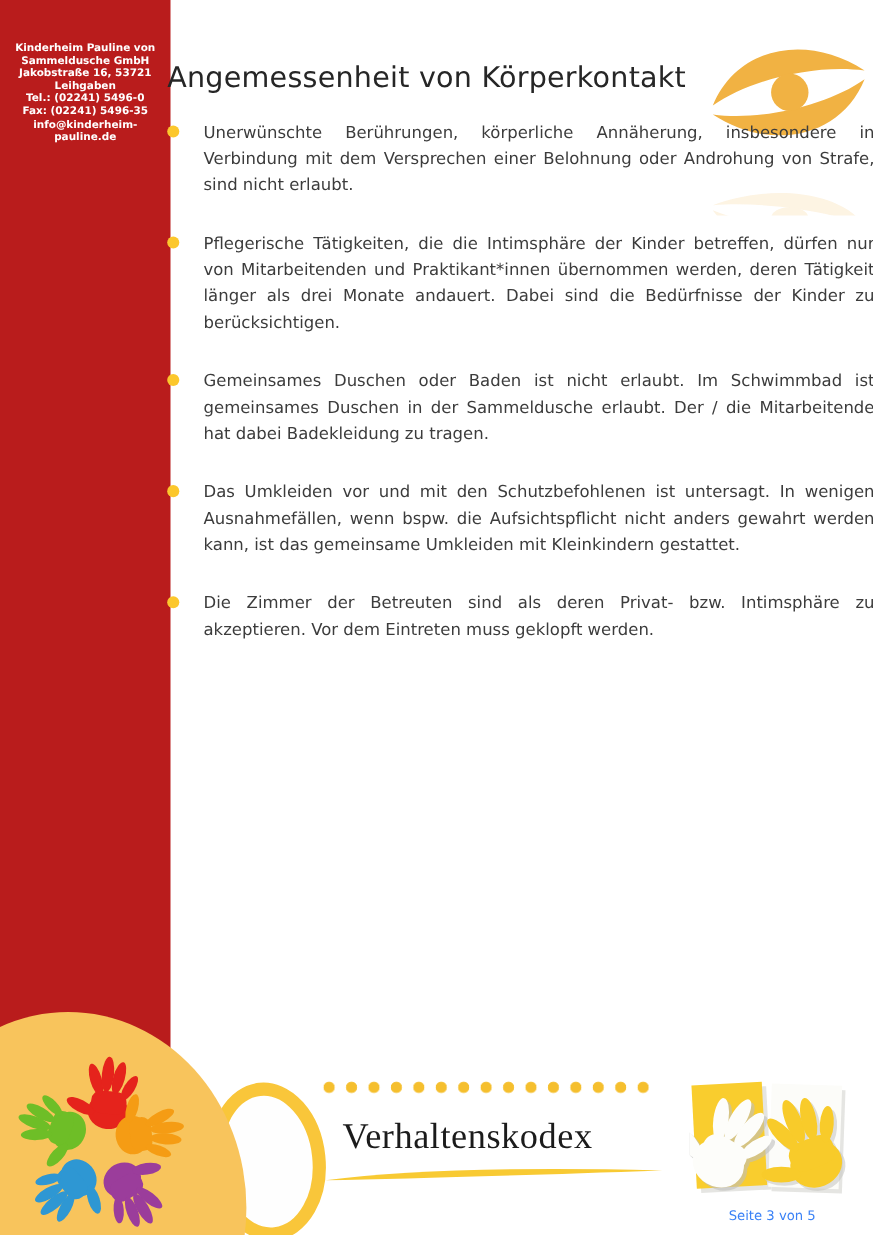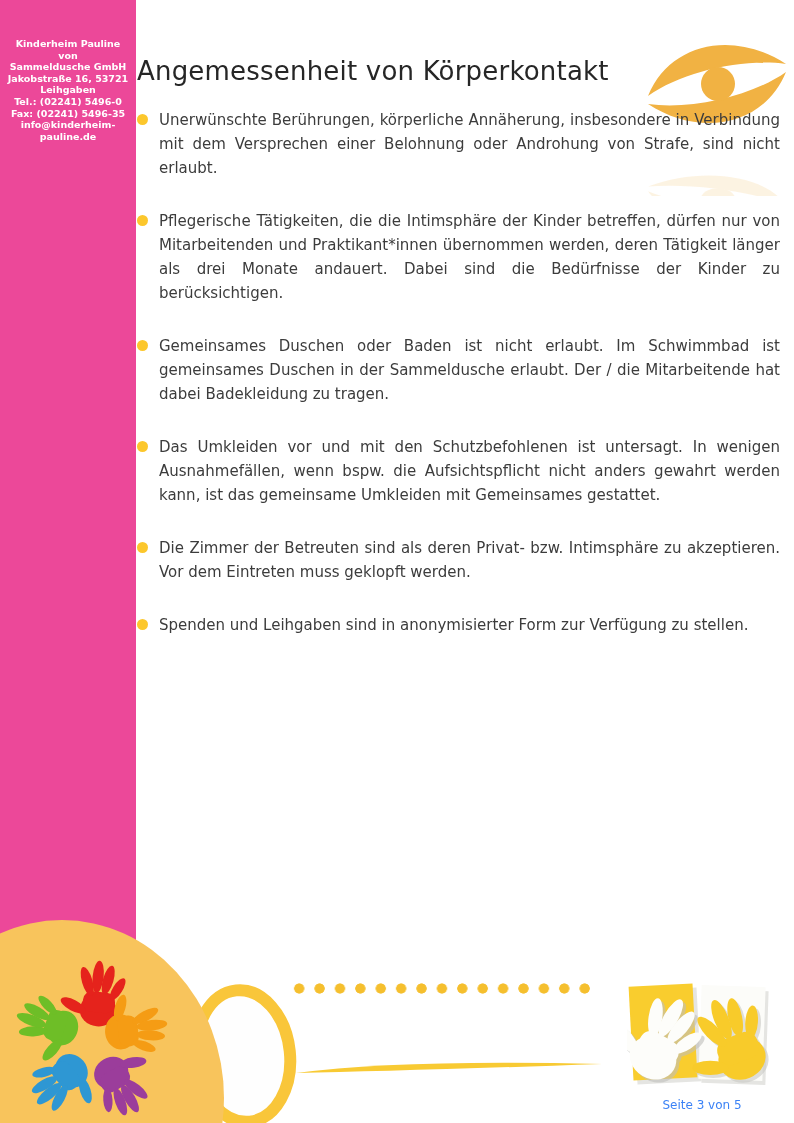--- a/index.html
+++ b/index.html
@@ -1,33 +1,33 @@
 <!DOCTYPE html>
 <html lang="de"><head>
 <meta charset="utf-8">
 <style>
   html,body{margin:0;padding:0;background:#ffffff;}
   .page{position:relative;width:794px;height:1123px;background:#ffffff;overflow:hidden;
         font-family:"DejaVu Sans",sans-serif;}
 
   
-  .sidebar{position:absolute;left:0;top:0;width:136px;height:962px;background:#ec4899;z-index:1;}
+  .sidebar{position:absolute;left:0;top:0;width:155px;height:962px;background:#b91c1c;z-index:1;}
   .contact{padding:38px 5px 0 5px;text-align:center;color:#ffffff;font-weight:bold;
            font-size:9.5px;line-height:11.6px;}
 
   
   .deco,.eye-wrap,.logo-wrap{position:absolute;pointer-events:none;}
   .deco{left:0;top:0;z-index:2;}
   .eye-wrap{left:642px;top:36px;width:150px;height:160px;z-index:2;}
 
   
-  main{position:absolute;left:137px;top:56px;width:643px;z-index:3;}
+  main{position:absolute;left:152px;top:56px;width:643px;z-index:3;}
   h1{font-size:26px;font-weight:400;color:#262626;margin:42px 0 22px 0;letter-spacing:.2px;}
   section:first-of-type h1{margin-top:0;}
-  .bullet{display:flex;gap:11px;margin-bottom:29px;}
+  .bullet{display:flex;gap:22px;margin-bottom:29px;}
   .dot{flex:0 0 auto;width:11px;height:11px;margin-top:6px;border-radius:50%;background:#FCC72C;}
   .bullet p{margin:0;font-size:15px;line-height:24px;color:#3C3C3C;text-align:justify;
             white-space:pre-line;}
 
   
   .dots-row{position:absolute;left:289px;top:982px;width:306px;height:13px;z-index:3;
             background-image:radial-gradient(circle,#F5BF2E 4.8px,rgba(0,0,0,0) 5.4px);
             background-size:20.4px 13px;background-repeat:repeat-x;}
   .footer-title{position:absolute;left:260px;top:1016px;width:330px;text-align:center;z-index:3;
                 font-family:"Liberation Serif",serif;font-size:33px;color:#1B1B1B;letter-spacing:.5px;}
@@ -105,39 +105,36 @@
       </div>
     </section>
 
     <section>
       <div class="bullet">
         <span class="dot"></span>
         <p>Gemeinsames Duschen oder Baden ist nicht erlaubt. Im Schwimmbad ist gemeinsames Duschen in der Sammeldusche erlaubt. Der / die Mitarbeitende hat dabei Badekleidung zu tragen.</p>
       </div>
       <div class="bullet">
         <span class="dot"></span>
-        <p>Das Umkleiden vor und mit den Schutzbefohlenen ist untersagt. In wenigen Ausnahmefällen, wenn bspw. die Aufsichtspflicht nicht anders gewahrt werden kann, ist das gemeinsame Umkleiden mit Gemeinsames gestattet.</p>
+        <p>Das Umkleiden vor und mit den Schutzbefohlenen ist untersagt. In wenigen Ausnahmefällen, wenn bspw. die Aufsichtspflicht nicht anders gewahrt werden kann, ist das gemeinsame Umkleiden mit Kleinkindern gestattet.</p>
       </div>
       <div class="bullet">
         <span class="dot"></span>
         <p>Die Zimmer der Betreuten sind als deren Privat- bzw. Intimsphäre zu akzeptieren. Vor dem Eintreten muss geklopft werden.</p>
       </div>
     </section>
 
     <section>
-      <div class="bullet">
-        <span class="dot"></span>
-        <p>Spenden und Leihgaben sind in anonymisierter Form zur Verfügung zu stellen.</p>
-      </div>
     </section>
 
   </main>
 
   <div class="dots-row"></div>
 
+  <div class="footer-title">Verhaltenskodex</div>
 
   <div class="underline-wrap">
     <svg width="314" height="22" viewBox="0 0 314 22" aria-hidden="true">
       <path d="M4,15 Q110,1 310,6 Q110,13 4,15 Z" fill="#F8CA33"></path>
     </svg>
   </div>
 
   <div class="logo-wrap">
     <svg width="150" height="112" viewBox="0 0 150 112" aria-hidden="true">
       <rect x="8" y="9" width="64" height="94" fill="#CFCFCB" opacity="0.55" transform="rotate(-3 40 56)"></rect>

